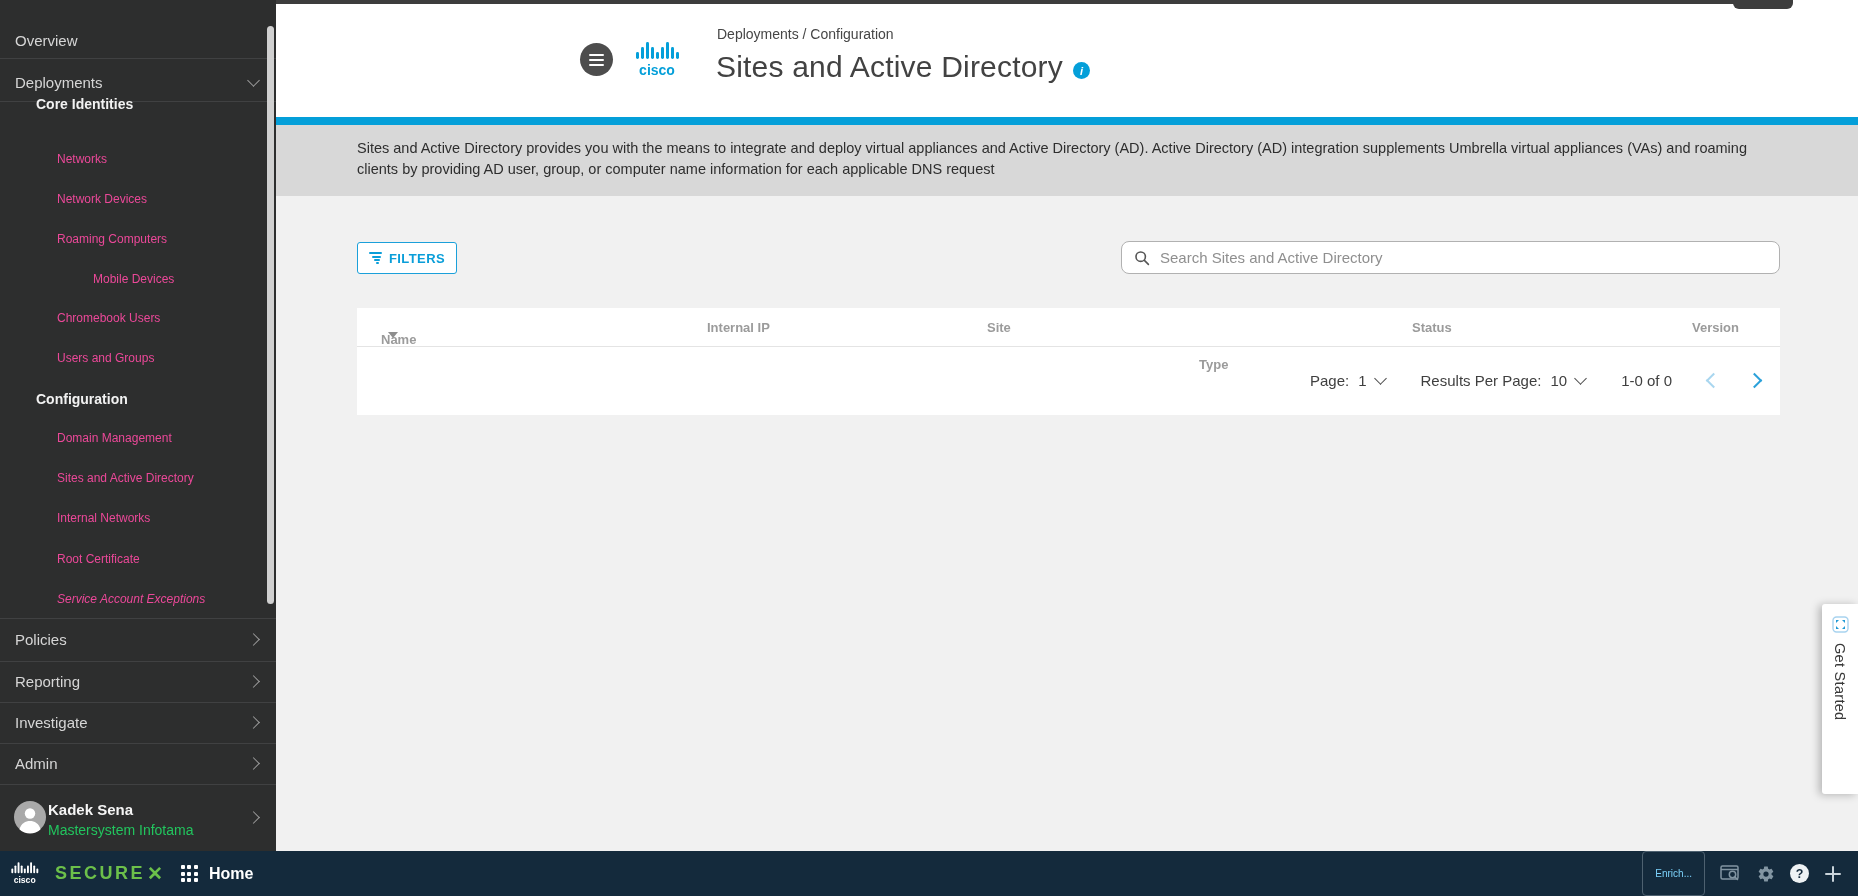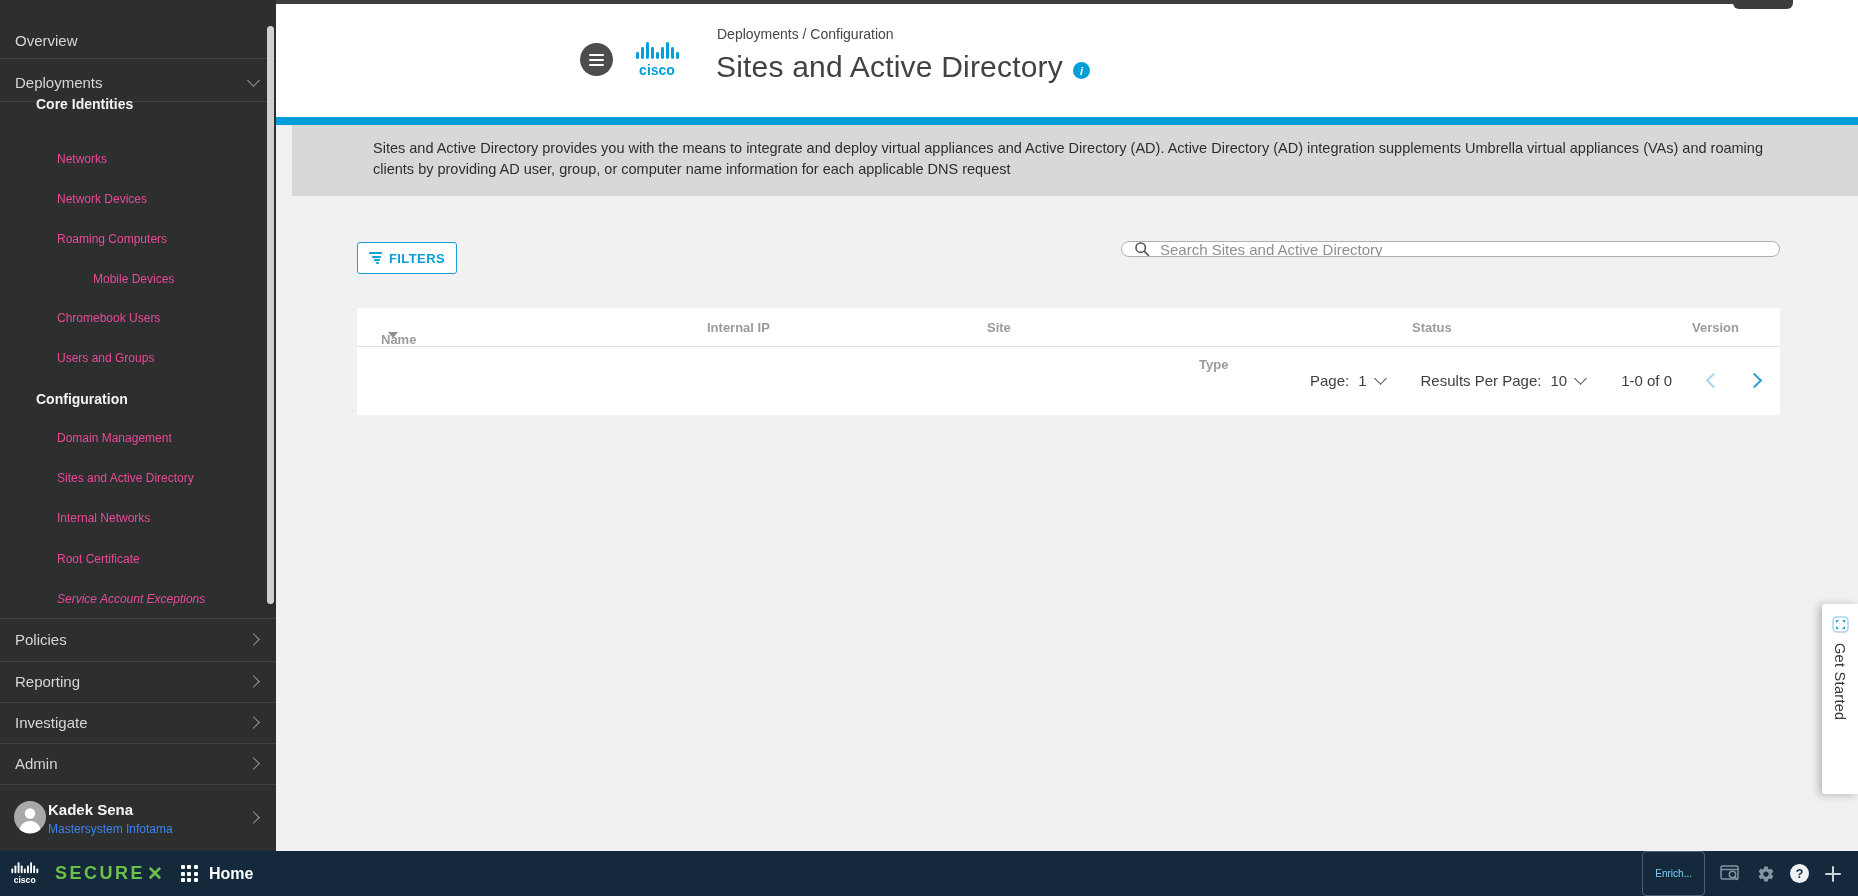--- a/index.html
+++ b/index.html
@@ -17,48 +17,48 @@
   .sb-div { position:absolute; left:0; width:100%; height:1px; background:#404142; }
   .sb-header { position:absolute; left:36px; font-size:14px; font-weight:bold; color:#f2f2f2; cursor:pointer; }
   .sb-sub { position:absolute; left:57px; font-size:12px; color:#ec4899; cursor:pointer; white-space:nowrap; }
   .chev { width:9px; height:9px; border-right:1.6px solid #9c9c9c; border-bottom:1.6px solid #9c9c9c; display:inline-block; }
   .chev.right { transform:rotate(-45deg); position:absolute; right:18px; }
   .chev.down  { transform:rotate(45deg); position:absolute; right:18px; margin-top:-4px; }
   .sb-scroll { position:absolute; left:267px; top:26px; width:7px; height:578px; background:#d9d9d9; border-radius:4px; opacity:.95; z-index:25; }
   .sb-user { position:absolute; left:0; top:784px; width:100%; height:54px; display:flex; align-items:center; cursor:pointer; }
   .sb-user .avatar { position:absolute; left:13px; top:16px; }
   .sb-user .uname { position:absolute; left:48px; top:17px; font-size:15px; font-weight:bold; color:#f5f5f5; }
-  .sb-user .uorg  { position:absolute; left:48px; top:38px; font-size:12px; color:#3b82f6; }
+  .sb-user .uorg  { position:absolute; left:48px; top:38px; font-size:14px; color:#22c55e; }
 
   
   .header { position:absolute; left:276px; top:0; right:0; height:117px; background:#ffffff; z-index:10; }
   .hamburger { position:absolute; left:304px; top:43px; width:33px; height:33px; border-radius:50%; background:#4d4d4d; display:flex; flex-direction:column; justify-content:center; align-items:center; gap:3px; cursor:pointer; }
   .hamburger i { display:block; width:15px; height:2px; background:#fff; border-radius:1px; }
   .cisco-logo { position:absolute; left:353px; top:42px; }
   .breadcrumb { position:absolute; left:441px; top:26px; font-size:14px; color:#464646; }
   .page-title { position:absolute; left:440px; top:50px; font-size:30px; font-weight:400; color:#424242; letter-spacing:.2px; }
   .info-dot { position:absolute; left:797px; top:62px; width:17px; height:17px; border-radius:50%; background:#049fd9; color:#fff; font-size:11px; font-weight:bold; font-style:italic; display:flex; align-items:center; justify-content:center; cursor:pointer; }
   .hdr-action { position:absolute; top:25px; width:80px; text-align:center; cursor:pointer; }
   .hdr-action .lbl { margin-top:7px; font-size:13px; color:#3c3c3c; }
 
   .bluebar { position:absolute; left:276px; top:117px; right:0; height:8px; background:#049fd9; }
-  .banner { position:absolute; left:276px; top:125px; right:0; height:71px; background:#d8d8d8;margin-left:16px; }
+  .banner { position:absolute; left:276px; top:125px; right:0; height:71px; background:#d8d8d8; }
   .banner p { position:absolute; left:81px; top:13px; width:1428px; font-size:14.5px; line-height:21px; color:#2e2e2e; }
 
   
   .filters-btn { position:absolute; left:357px; top:242px; width:100px; height:32px; background:#fff; border:1px solid #1ba0da; border-radius:3px; display:flex; align-items:center; justify-content:center; gap:7px; cursor:pointer; }
   .filters-btn span { color:#0a9ed9; font-size:13px; font-weight:bold; letter-spacing:.4px; }
   .funnel { display:inline-block; position:relative; width:13px; height:12px; }
   .funnel i { position:absolute; height:2px; background:#0a9ed9; border-radius:1px; }
   .funnel i:nth-child(1){ left:0; top:0; width:13px; }
   .funnel i:nth-child(2){ left:3px; top:3.5px; width:9px; }
   .funnel i:nth-child(3){ left:5px; top:7px; width:6px; }
   .funnel i:nth-child(4){ left:7px; top:10px; width:3px; }
 
-  .searchbox { position:absolute; left:1121px; top:241px; width:659px; height:16px; background:#fff; border:1px solid #b1b1b1; border-radius:8px; display:flex; align-items:center; }
+  .searchbox { position:absolute; left:1121px; top:241px; width:659px; height:33px; background:#fff; border:1px solid #b1b1b1; border-radius:8px; display:flex; align-items:center; }
   .searchbox svg { margin-left:12px; flex:none; }
   .searchbox input { border:none; outline:none; flex:1; height:100%; font-size:15px; color:#333; padding-left:10px; font-family:"Liberation Sans", sans-serif; background:transparent; }
   .searchbox input::placeholder { color:#8f8f8f; }
 
   
   .table { position:absolute; left:357px; top:308px; width:1423px; height:107px; background:#fff; }
   .thead { position:relative; height:39px; border-bottom:1px solid #e4e4e4; }
   .thead span { position:absolute; top:12px; font-size:13px; font-weight:bold; color:#9b9b9b; cursor:pointer; }
   .col-name { left:24px; } .col-ip { left:350px; } .col-site { left:630px; }
   .col-type { left:842px;margin-top:37px; } .col-status { left:1055px; } .col-version { left:1335px; }

